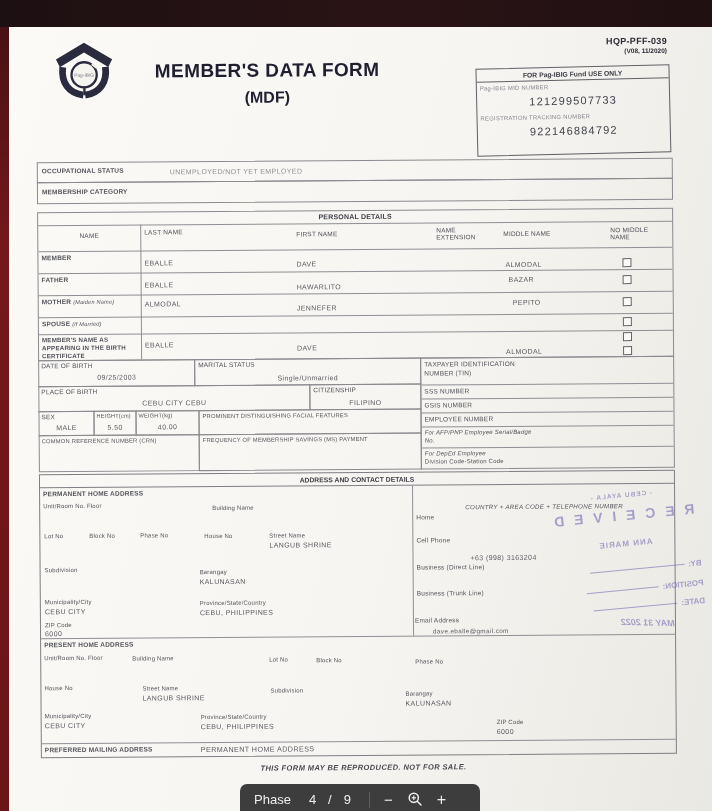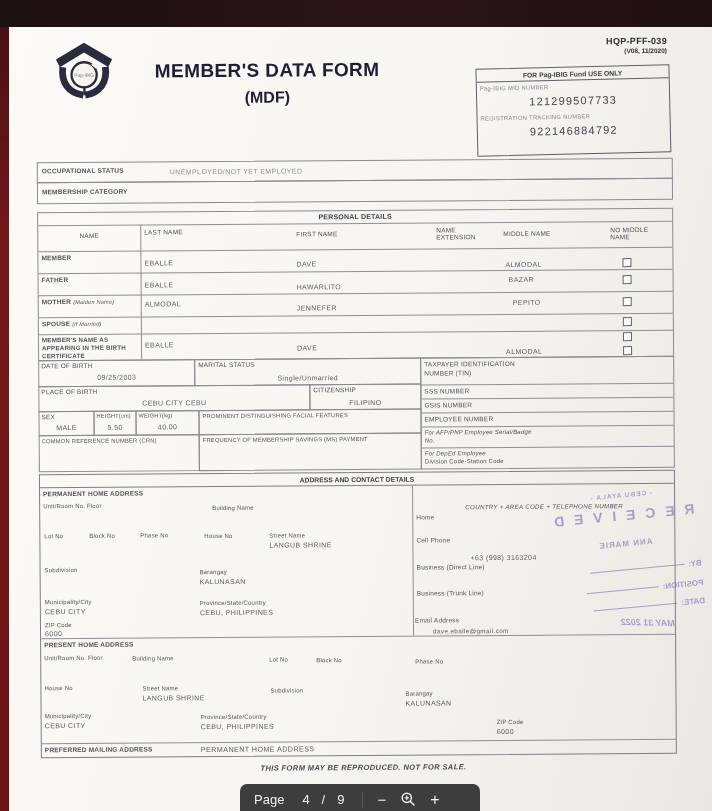--- a/index.html
+++ b/index.html
@@ -281,21 +281,21 @@
         <div class="sl" style="left:16px;top:78px;font-size:8px;"><span>BY:</span><span class="sline"></span></div>
         <div class="sl" style="left:16px;top:98px;font-size:8px;"><span>POSITION:</span><span class="sline" style="width:72px;"></span></div>
         <div class="sl" style="left:16px;top:116px;font-size:8px;"><span>DATE:</span><span class="sline" style="width:84px;"></span></div>
         <div class="sl handw" style="left:48px;top:132px;font-size:9px;">MAY 31 2022</div>
       </div>
 
     </div>
   </div>
 
   <div class="abs toolbar">
-    <span>Page</span>
+    <span>Phase</span>
     <span class="tgap1">4</span>
     <span class="tgap2">/</span>
     <span class="tgap2">9</span>
     <span class="tdiv"></span>
     <button class="tbtn">−</button>
     <span class="tgap3" style="display:inline-block;margin-top:-1px;">
       <svg width="16" height="16" viewBox="0 0 16 16">
         <circle cx="6.8" cy="6.8" r="4.6" fill="none" stroke="#efefef" stroke-width="1.5"></circle>
         <line x1="10.2" y1="10.2" x2="14" y2="14" stroke="#efefef" stroke-width="1.5" stroke-linecap="round"></line>
         <line x1="4.6" y1="6.8" x2="9" y2="6.8" stroke="#efefef" stroke-width="1.2"></line>

